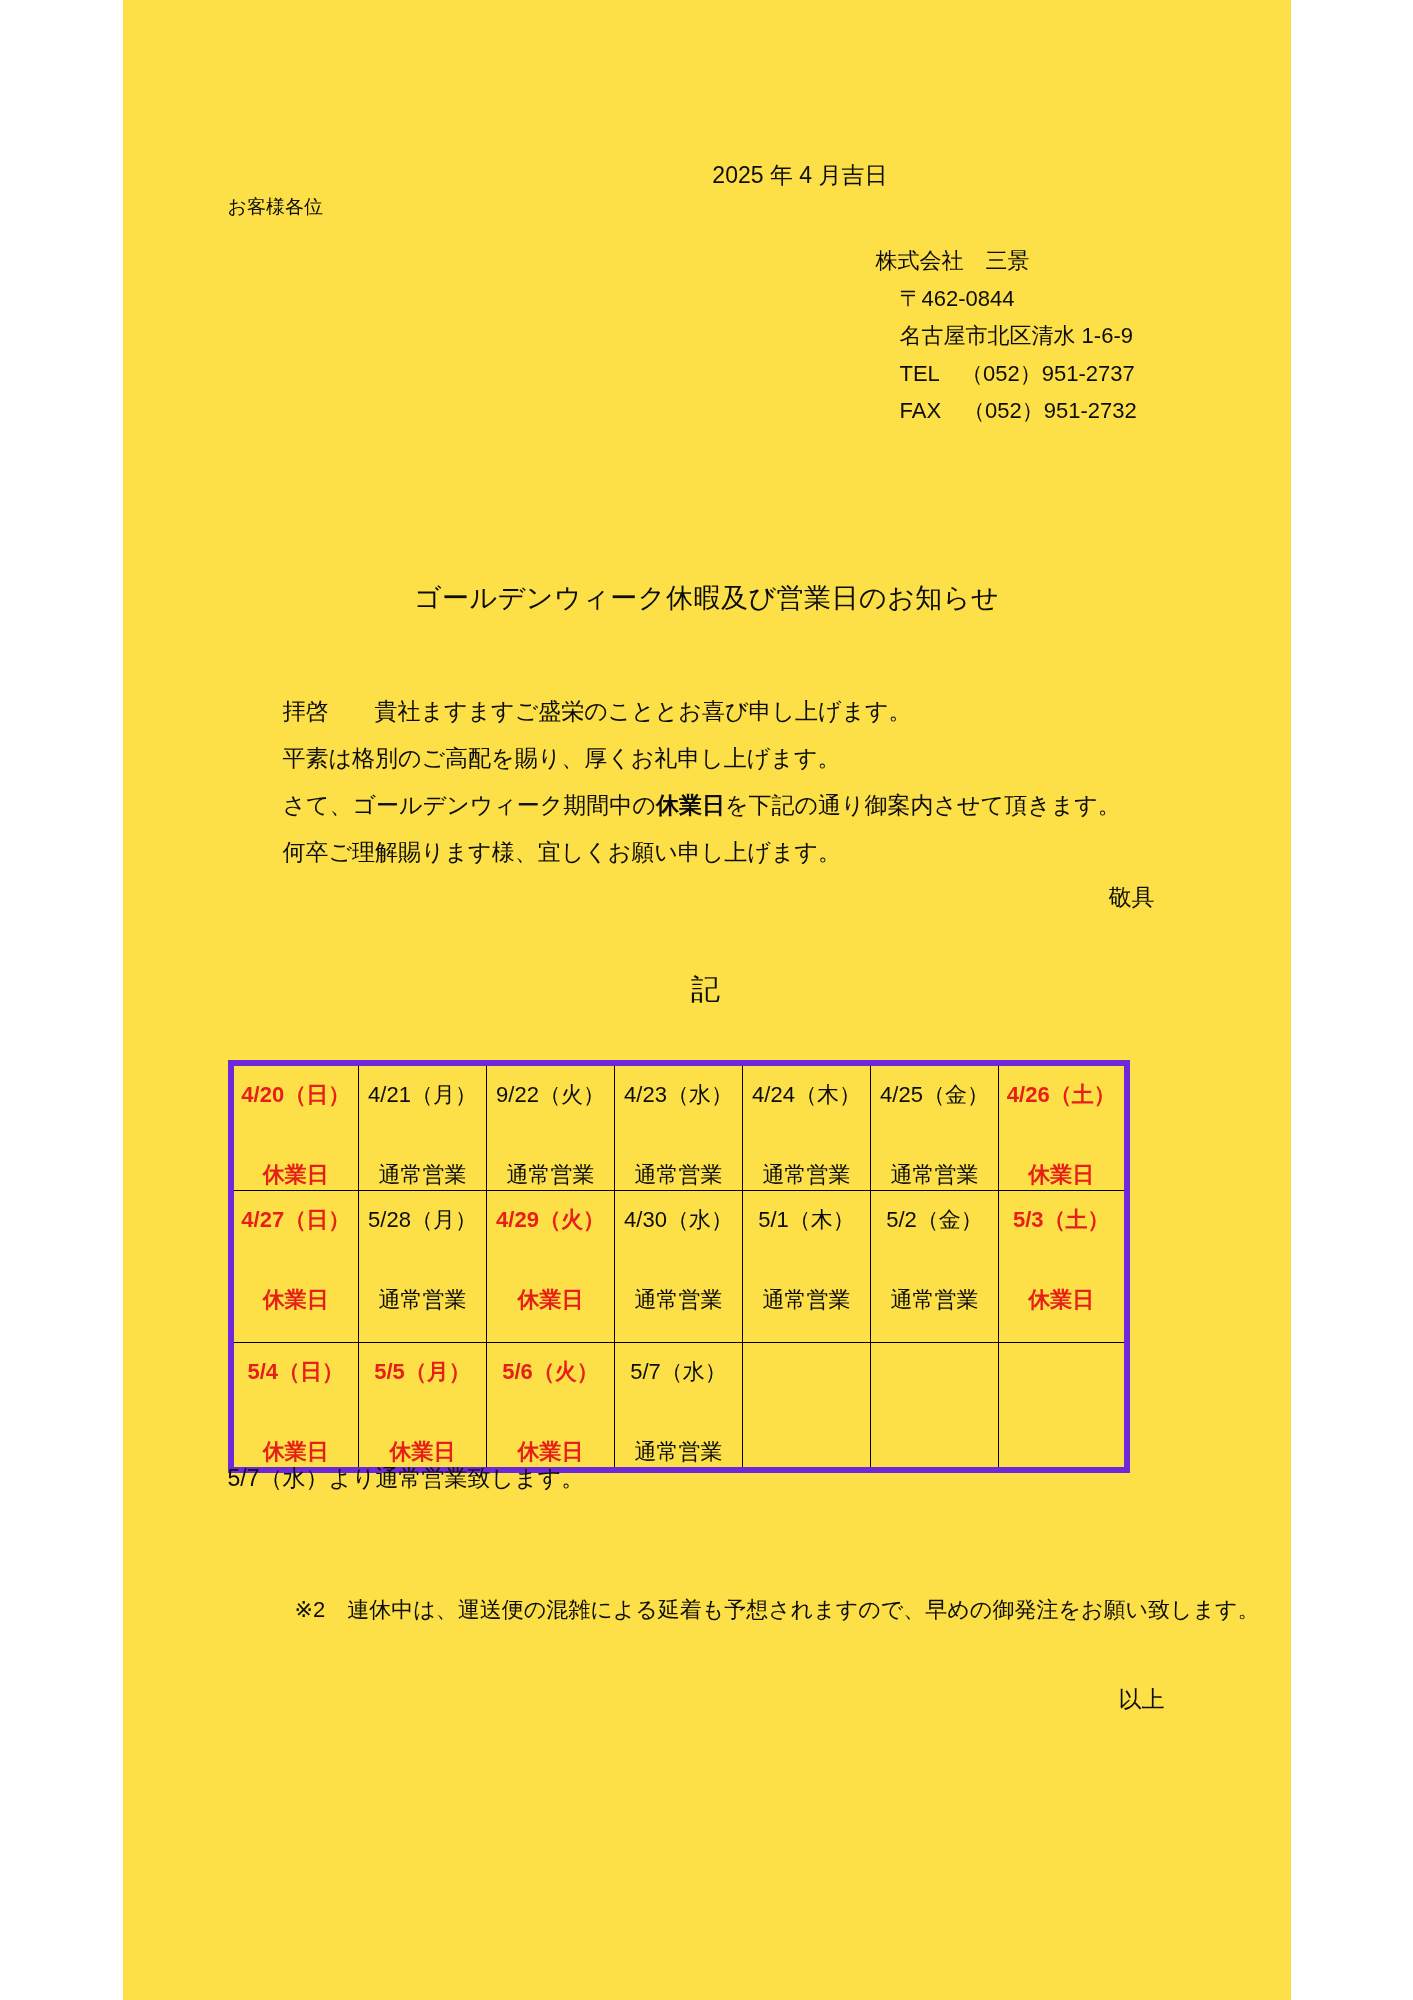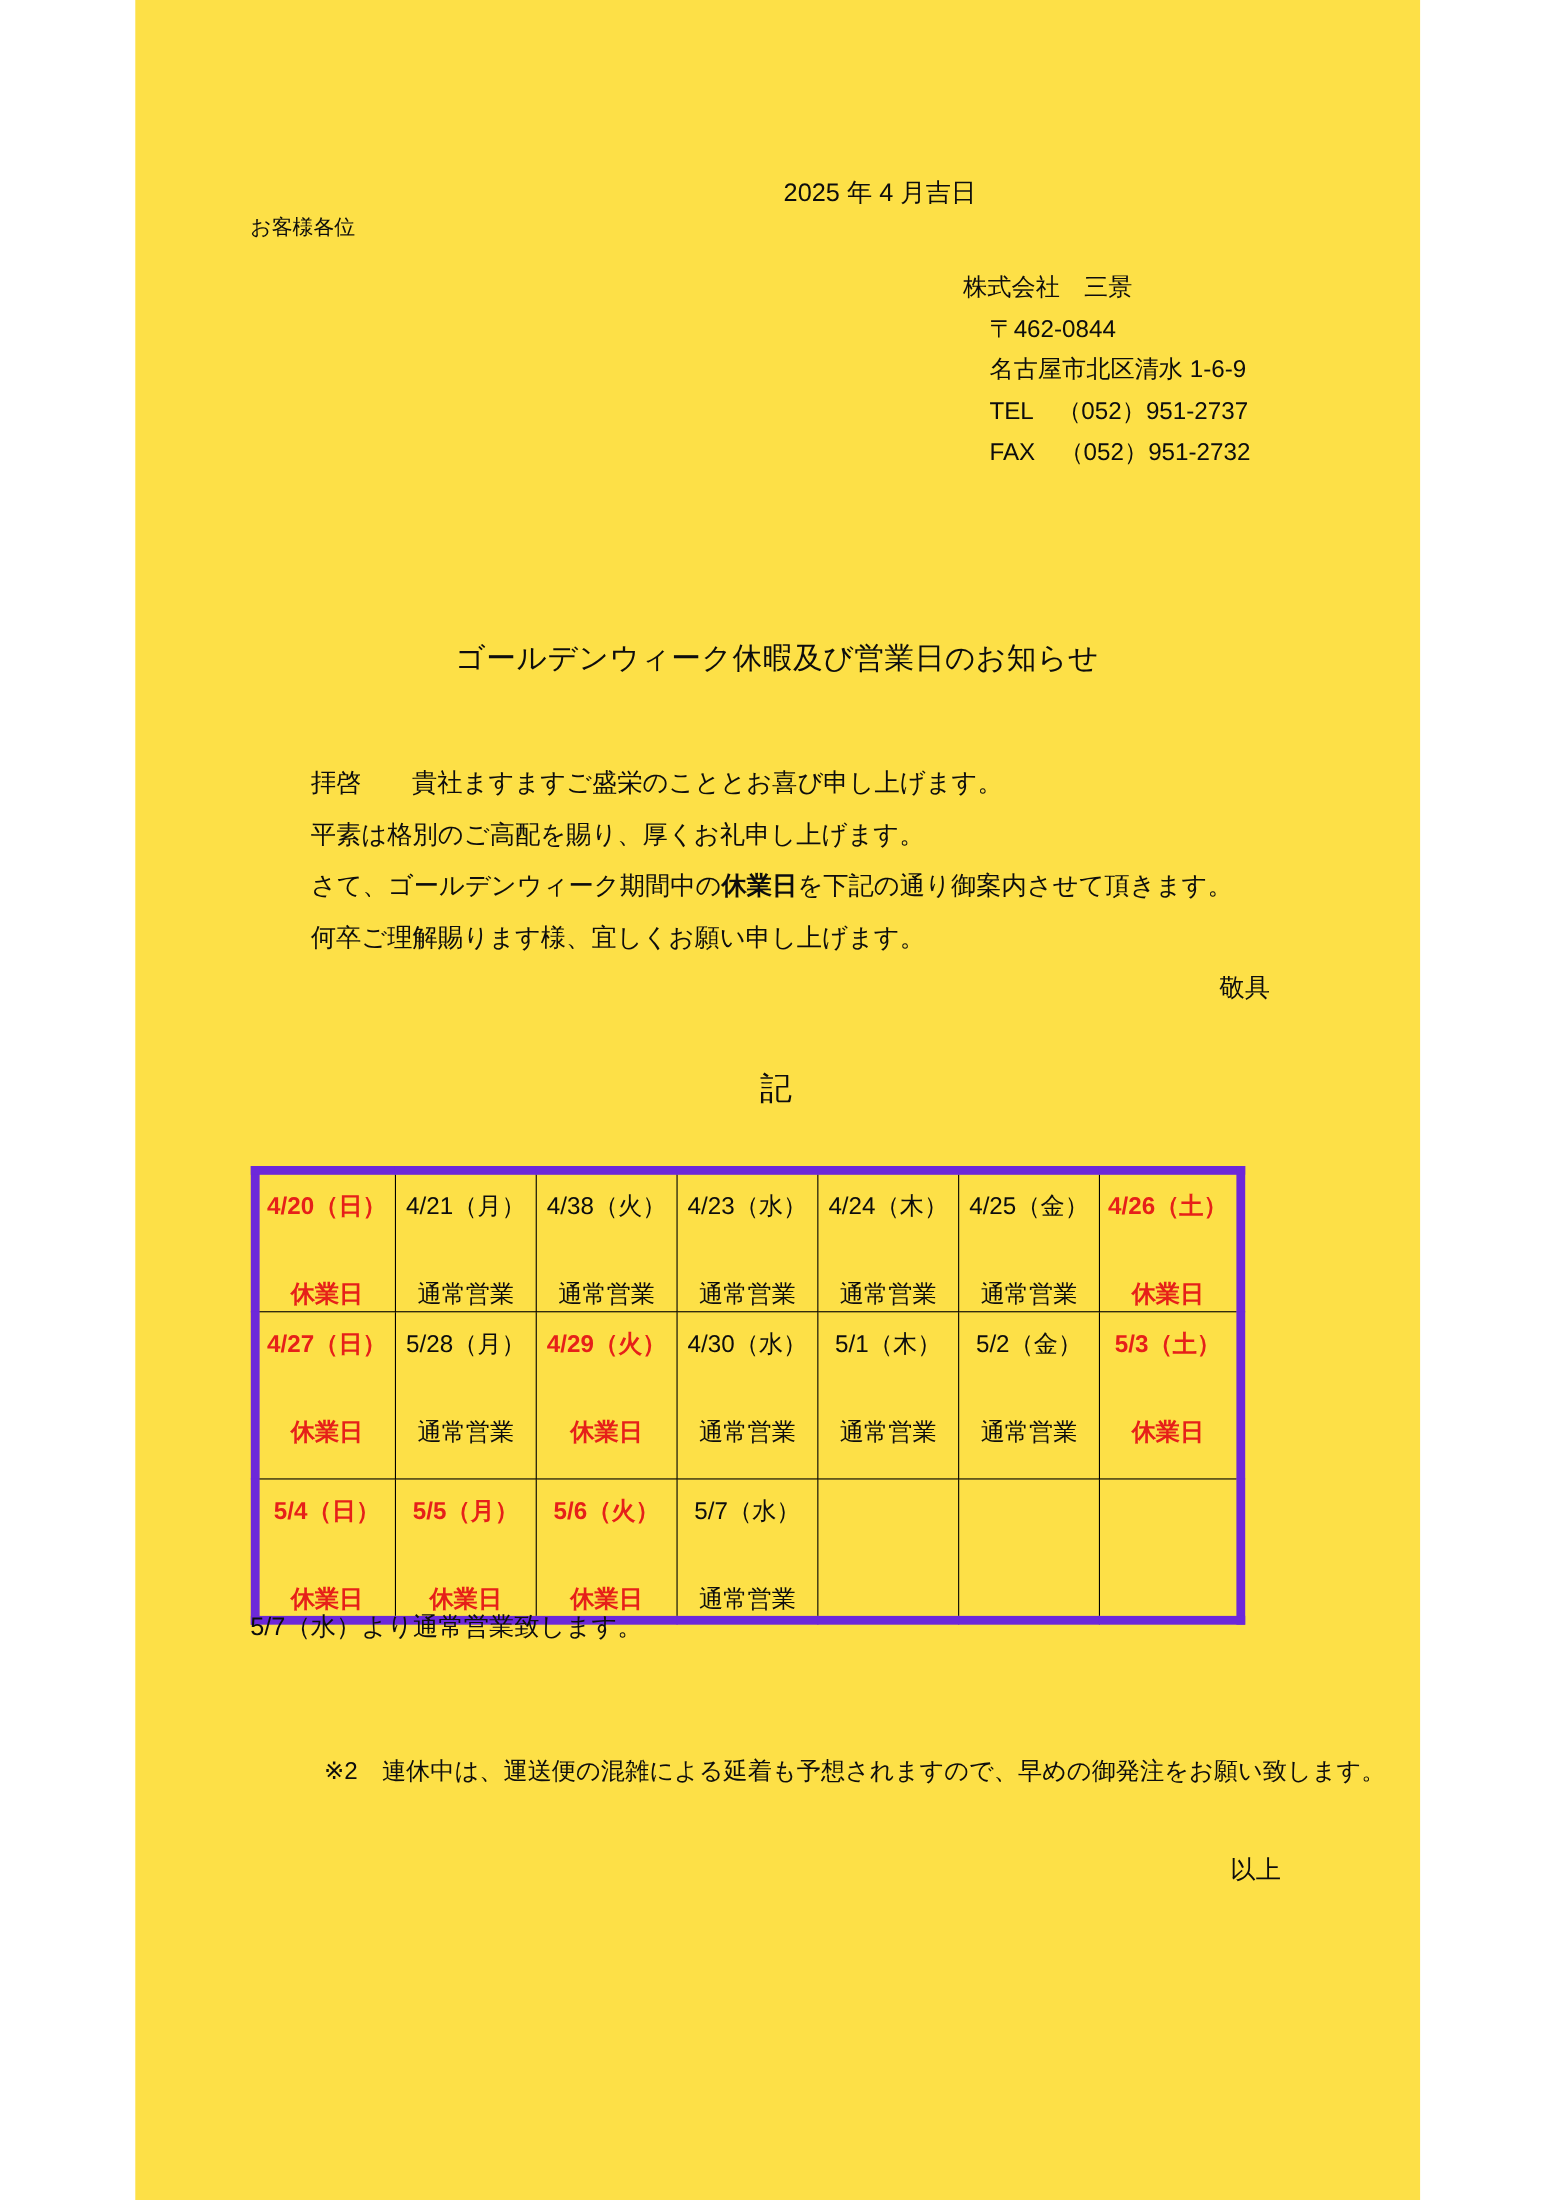--- a/index.html
+++ b/index.html
@@ -44,21 +44,21 @@
     width: 896px;
   }
   .holiday-table td {
     width: 128px;
     border: 1px solid #000;
     vertical-align: top;
     text-align: center;
     font-size: 22px;
     padding: 0;
   }
-  .holiday-table { border: 8px solid #6d28d9; }
+  .holiday-table { border: 6px solid #6d28d9; }
   .row-1 td { height: 126px; }
   .row-2 td { height: 152px; }
   .row-3 td { height: 118px; }
   .cal-date { margin-top: 14px; white-space: nowrap; }
   .cal-status { margin-top: 50px; white-space: nowrap; }
   td.closed .cal-date, td.closed .cal-status {
     color: #e62019;
     font-weight: bold;
   }
 
@@ -103,21 +103,21 @@
         <tr class="row-1">
       <td class="closed">
             <div class="cal-date">4/20（日）</div>
             <div class="cal-status">休業日</div>
           </td>
       <td class="open">
             <div class="cal-date">4/21（月）</div>
             <div class="cal-status">通常営業</div>
           </td>
       <td class="open">
-            <div class="cal-date">4/38（火）</div>
+            <div class="cal-date">9/22（火）</div>
             <div class="cal-status">通常営業</div>
           </td>
       <td class="open">
             <div class="cal-date">4/23（水）</div>
             <div class="cal-status">通常営業</div>
           </td>
       <td class="open">
             <div class="cal-date">4/24（木）</div>
             <div class="cal-status">通常営業</div>
           </td>

